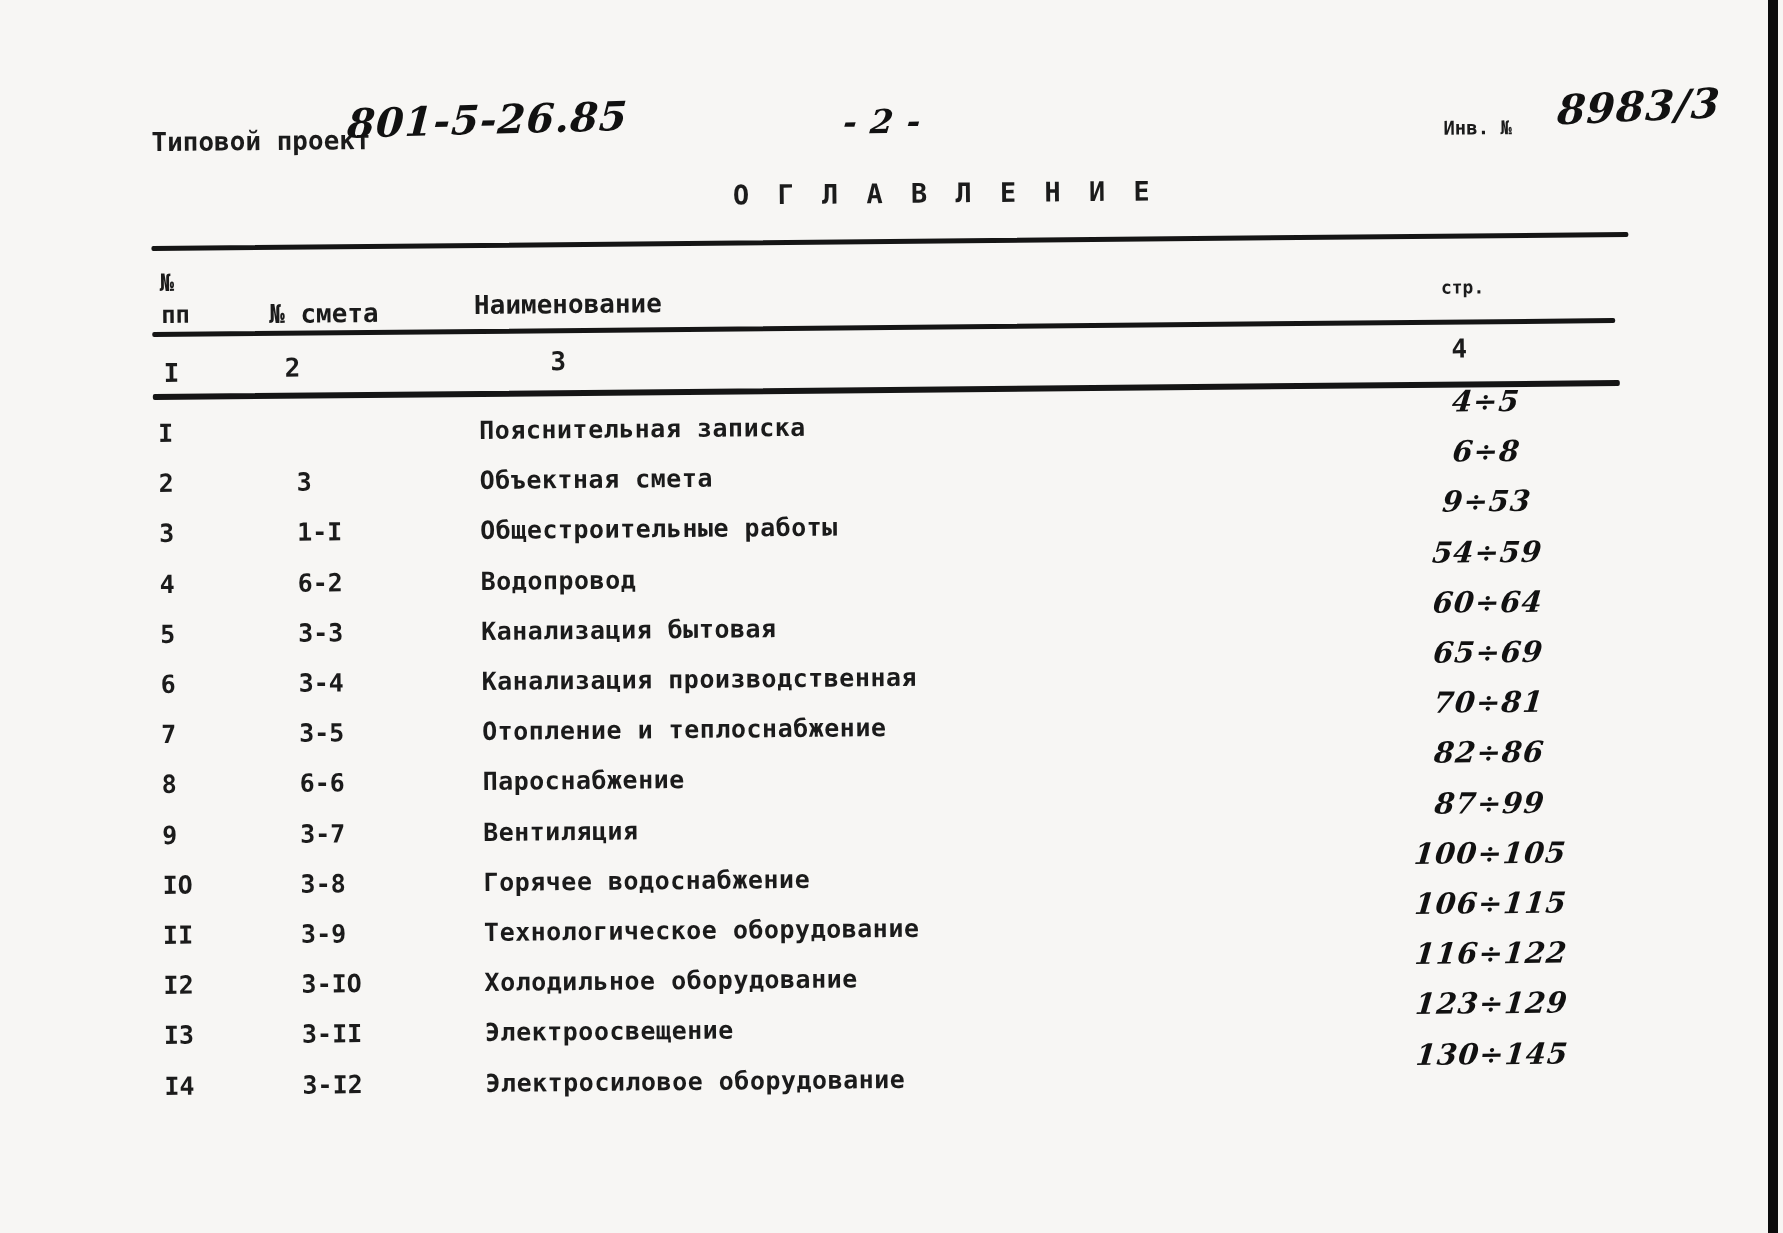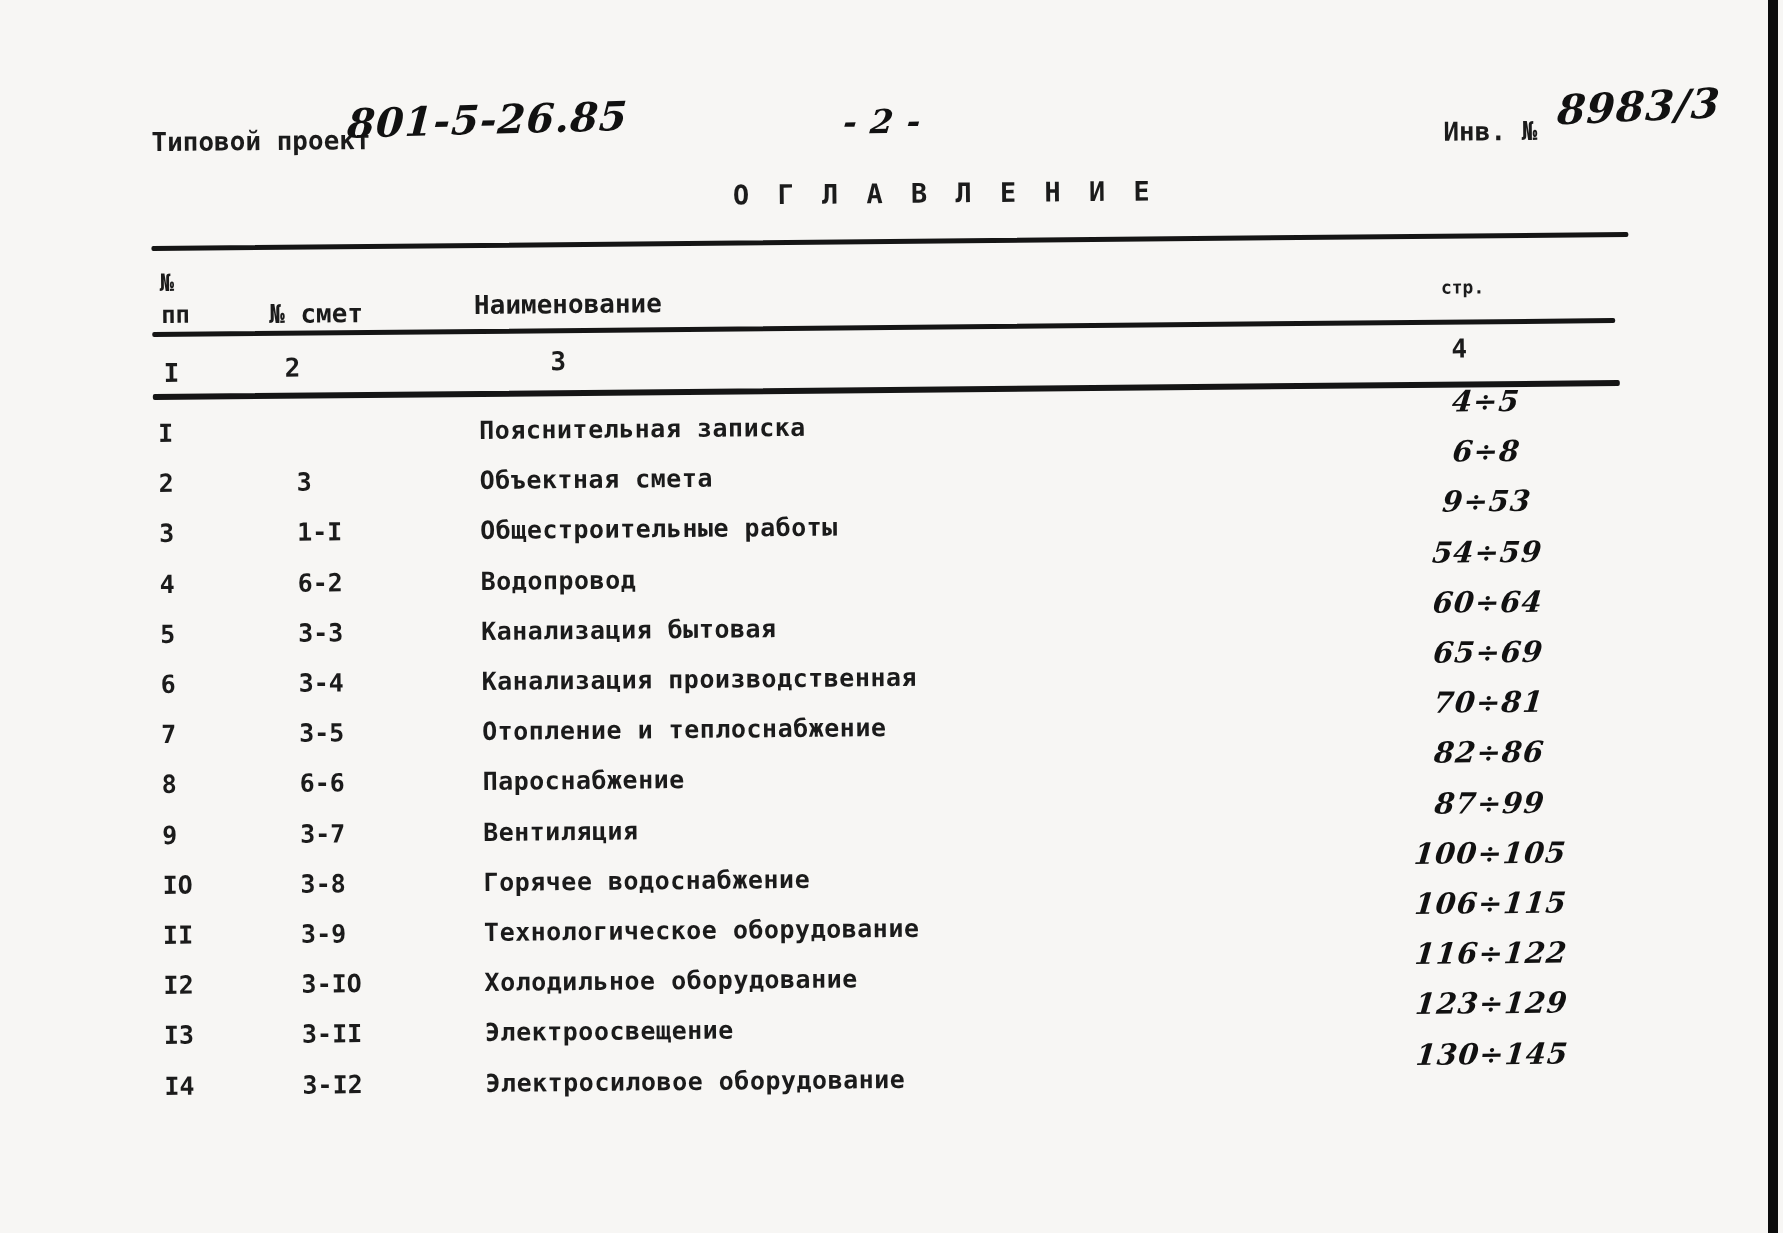--- a/index.html
+++ b/index.html
@@ -31,32 +31,32 @@
   .idx{font-size:26px;}
 </style>
 </head>
 <body>
 
 <div class="scan">
 
   <div class="tw" style="left:156px;top:120px;font-size:26px;">Типовой проект</div>
   <div class="hand" style="left:352px;top:92px;font-size:40px;transform:rotate(-1deg) skewX(-5deg);">801-5-26.85</div>
   <div class="hand" style="left:848px;top:102px;font-size:33px;transform:skewX(-6deg);">- 2 -</div>
-  <div class="tw" style="left:1448px;top:122px;font-size:26px;">Инв. №</div>
+  <div class="tw" style="left:1448px;top:122px;font-size:19px;">Инв. №</div>
   <div class="hand" style="left:1562px;top:90px;font-size:41px;transform:rotate(-2deg) skewX(-6deg);">8983/3</div>
 
   <div class="tw title" style="left:737px;top:178px;">О Г Л А В Л Е Н И Е</div>
 
   <div class="rule" style="left:155px;top:239px;width:1477px;height:5px;"></div>
   <div class="rule" style="left:155px;top:325px;width:1463px;height:5px;"></div>
   <div class="rule" style="left:155px;top:387px;width:1467px;height:6px;"></div>
 
   <div class="tw hdr" style="left:163px;top:262px;">№</div>
   <div class="tw hdr" style="left:164px;top:294px;">пп</div>
-  <div class="tw hdr" style="left:272px;top:293px;font-size:26px;">№ смет</div>
+  <div class="tw hdr" style="left:272px;top:293px;font-size:26px;">№ смета</div>
   <div class="tw hdr" style="left:477px;top:286px;font-size:26px;">Наименование</div>
   <div class="tw hdr" style="left:1444px;top:282px;font-size:18px;">стр.</div>
 
   <div class="tw idx" style="left:166px;top:351px;">I</div>
   <div class="tw idx" style="left:287px;top:347px;">2</div>
   <div class="tw idx" style="left:553px;top:343px;">3</div>
   <div class="tw idx" style="left:1454px;top:339px;">4</div>
 
   <div id="rows-container">
   <div class="toc-row" style="top: 412px;">

